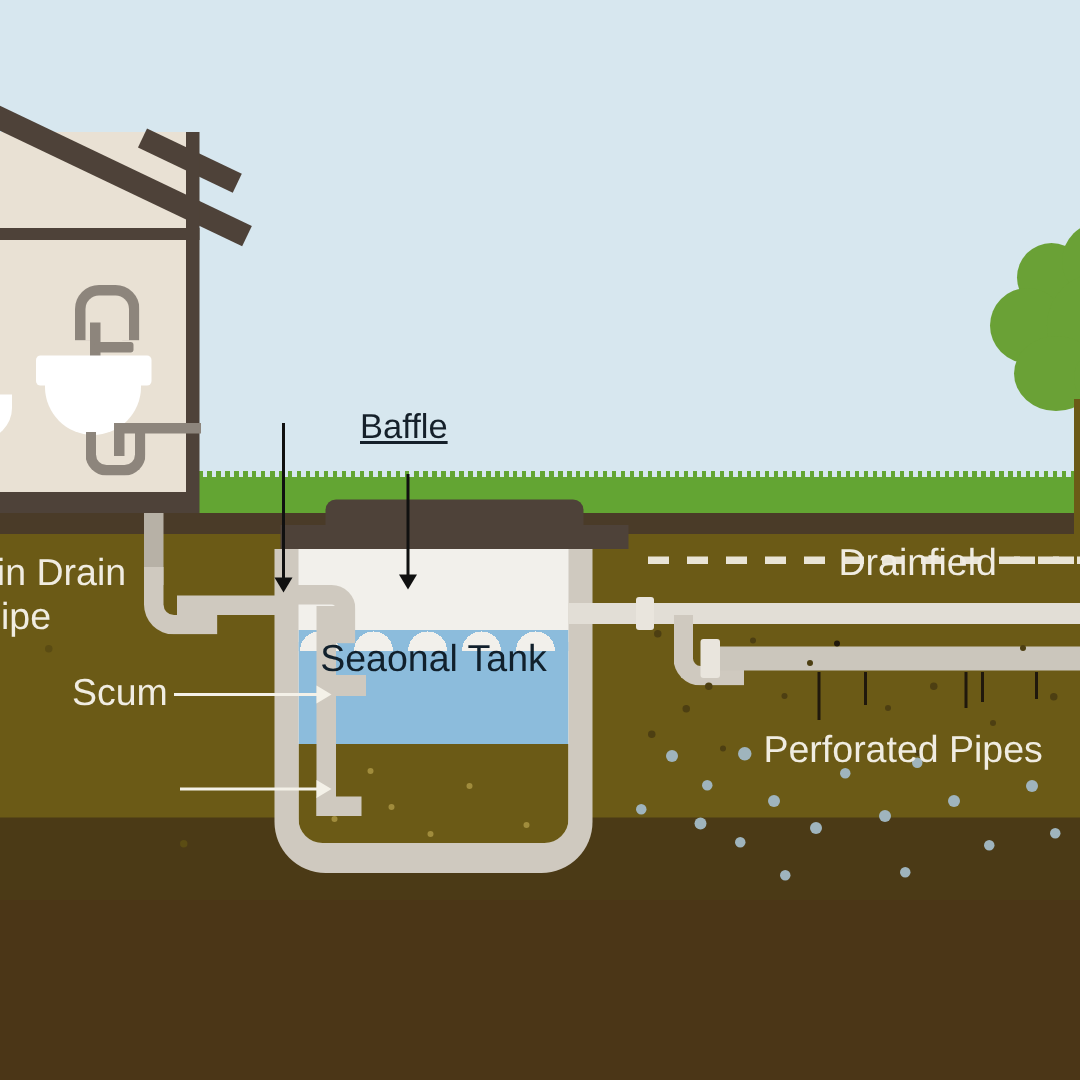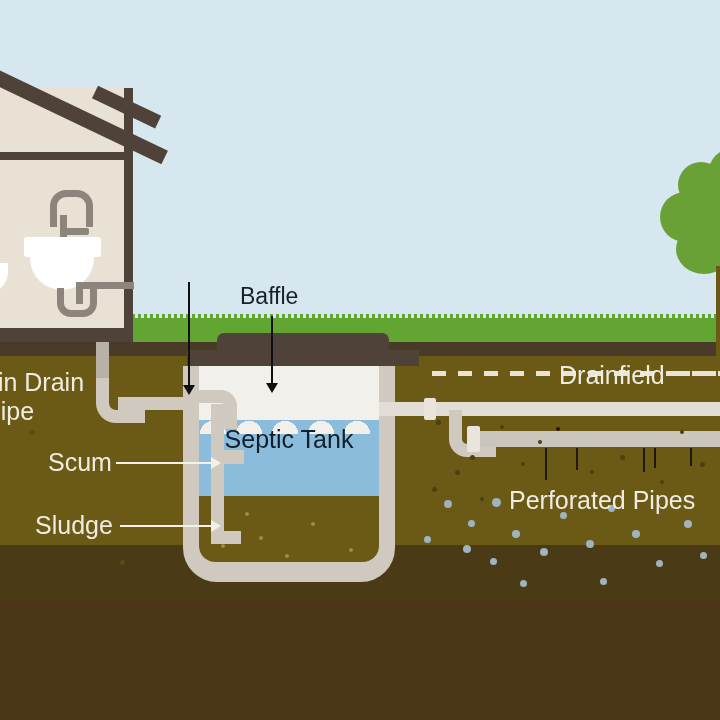--- a/index.html
+++ b/index.html
@@ -202,21 +202,21 @@
       <div class="sludge-dot" style="left:150px;top:52px;"></div>
       <div class="sludge-dot" style="left:60px;top:40px;"></div>
     </div>
   </div>
 
   <div class="baffle-elbow"></div>
   <div class="baffle-down"></div>
   <div class="baffle-nub"></div>
   <div class="baffle-foot"></div>
 
-  <div class="tank-label">Septic
+  <div class="tank-label">Seaonal
 Tank</div>
 
   <div class="df-dashes"></div>
   <div class="df-dashes-r"></div>
   <div class="outlet-pipe"></div>
   <div class="outlet-collar"></div>
   <div class="df-main"></div>
   <div class="df-drop"></div>
   <div class="df-lower"></div>
   <div class="df-lower-cap"></div>
@@ -259,28 +259,27 @@
   <div class="drop" style="left:608px;top:505px;width:7px;height:7px;"></div>
   <div class="drop" style="left:632px;top:530px;width:8px;height:8px;"></div>
   <div class="drop" style="left:656px;top:560px;width:7px;height:7px;"></div>
   <div class="drop" style="left:684px;top:520px;width:8px;height:8px;"></div>
   <div class="drop" style="left:700px;top:552px;width:7px;height:7px;"></div>
   <div class="drop" style="left:520px;top:580px;width:7px;height:7px;"></div>
   <div class="drop" style="left:600px;top:578px;width:7px;height:7px;"></div>
 
   <div class="arrow-black" style="left:188px;top:282px;height:104px;"></div>
 
-  <div class="lbl lbl-dark" style="left:240px;top:283px;">Baffle</div>
+  <div class="lbl lbl-dark" style="left:240px;top:271px;text-decoration:underline;">Baffle</div>
   <div class="arrow-black" style="left:271px;top:316px;height:68px;"></div>
 
   <div class="lbl lbl-light" style="left:-16px;top:368px;">ain Drain
 Pipe</div>
 
   <div class="lbl lbl-light" style="left:48px;top:448px;">Scum</div>
   <div class="arrow-white" style="left:116px;top:462px;width:96px;"></div>
 
-  <div class="lbl lbl-light" style="left:35px;top:511px;">Sludge</div>
   <div class="arrow-white" style="left:120px;top:525px;width:92px;"></div>
 
   <div class="lbl lbl-light" style="left:509px;top:486px;">Perforated Pipes</div>
   <div class="lbl lbl-light" style="left:559px;top:361px;">Drainfield</div>
 
 </div>
 
 </body></html>

